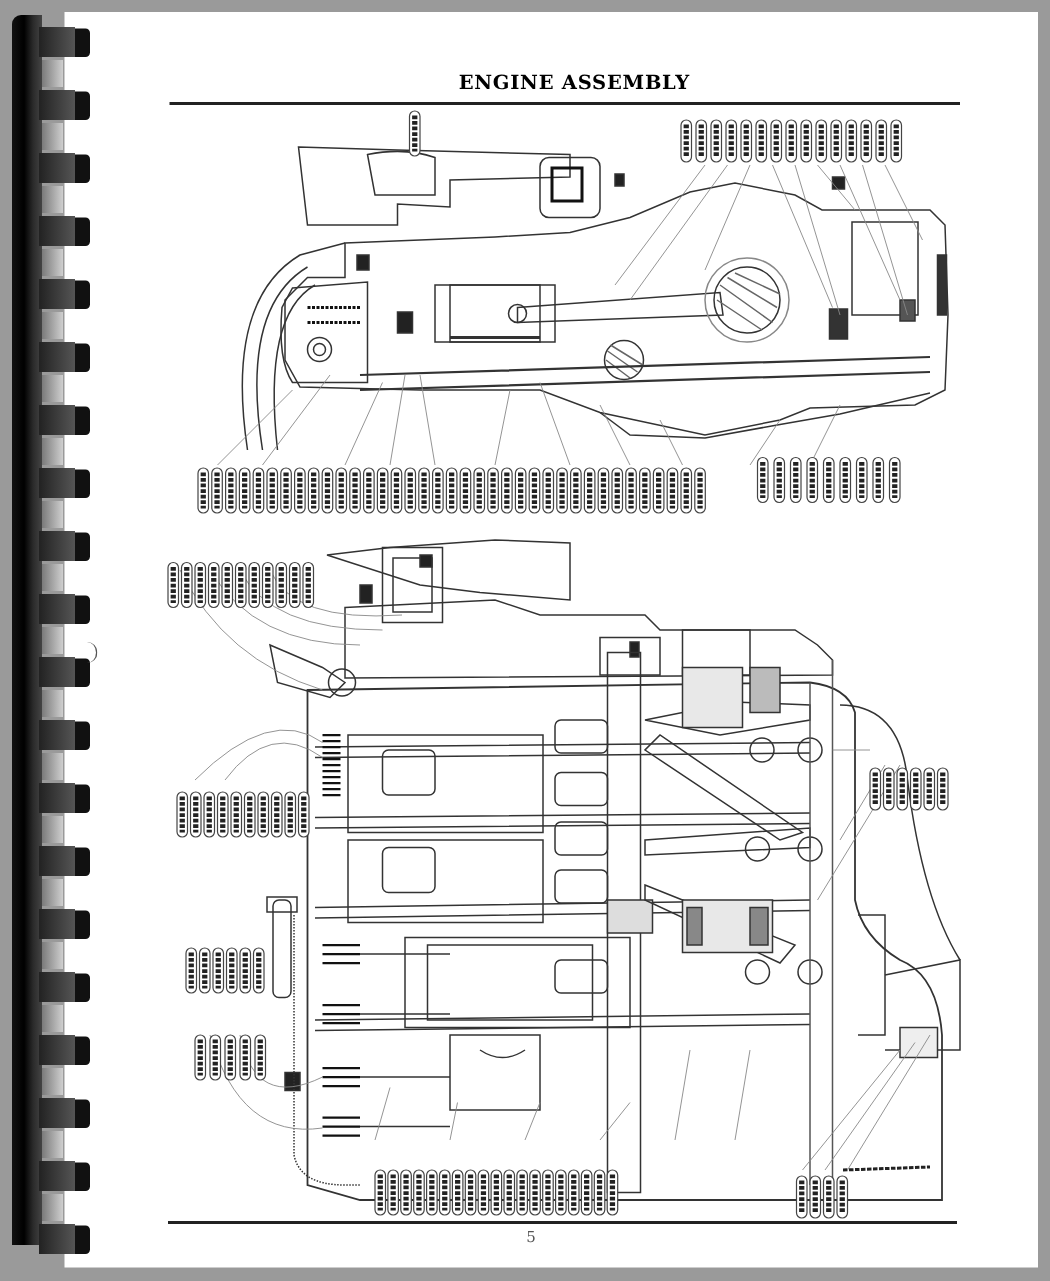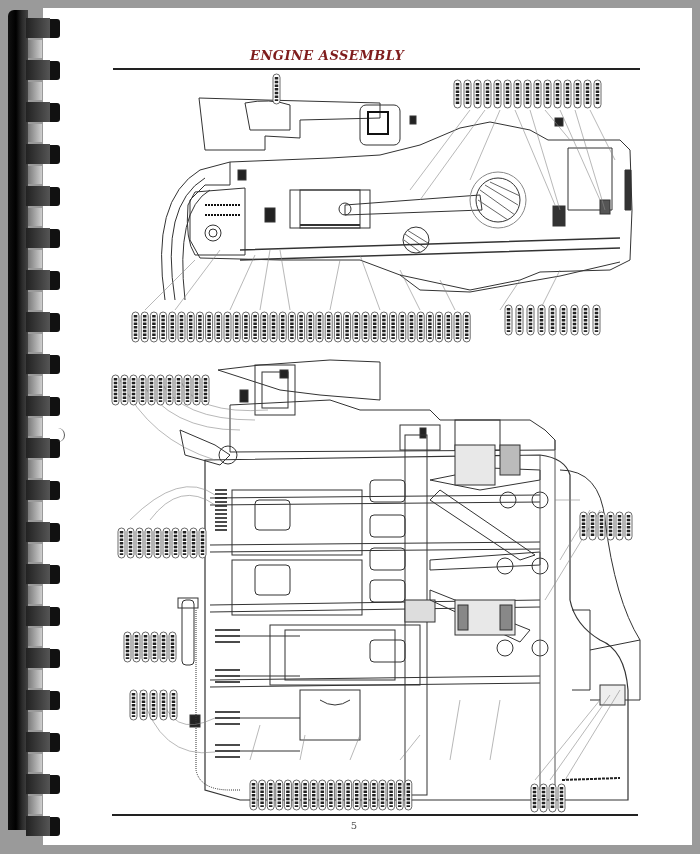--- a/index.html
+++ b/index.html
@@ -3,21 +3,21 @@
 <meta charset="utf-8">
 <style>
   html,body{margin:0;padding:0;}
   body{width:700px;height:854px;background:#9a9a9a;position:relative;overflow:hidden;font-family:"DejaVu Serif",serif;}
   .paper{position:absolute;left:43px;top:8px;width:649px;height:837px;background:#ffffff;}
   .spine{position:absolute;left:8px;top:10px;width:20px;height:820px;background:linear-gradient(90deg,#111 0,#000 40%,#2a2a2a 70%,#444 100%);border-radius:6px 0 0 0;}
   .comb{position:absolute;left:26px;width:36px;height:20px;}
   .comb .a{position:absolute;left:0;top:0;width:24px;height:20px;background:linear-gradient(90deg,#222,#555);}
   .comb .b{position:absolute;left:24px;top:1px;width:10px;height:19px;background:#111;border-radius:0 3px 3px 0;}
   .comb .gap{position:absolute;left:2px;top:22px;width:14px;height:18px;background:linear-gradient(90deg,#7a7a7a,#cfcfcf);}
-  .title{position:absolute;left:250px;top:48px;width:210px;text-align:left;font-family:"DejaVu Serif",serif;font-weight:bold;font-size:13px;letter-spacing:0.5px;color:#7f1d1d;font-style:italic;}
+  .title{position:absolute;left:250px;top:48px;width:210px;text-align:right;font-family:"DejaVu Serif",serif;font-weight:bold;font-size:13px;letter-spacing:0.5px;color:#000000;}
   .rule{position:absolute;height:1.5px;background:#222;}
   .rule.top{left:113px;top:68px;width:527px;}
   .rule.bottom{left:112px;top:814px;width:526px;}
   .pagenum{position:absolute;left:344px;top:820px;width:20px;text-align:center;font-size:10px;color:#555;font-family:"DejaVu Serif",serif;}
   svg.diagram{position:absolute;left:0;top:0;}
   .mark{position:absolute;left:54px;top:428px;width:10px;height:14px;border-right:1.5px solid #555;border-radius:0 10px 10px 0;}
 </style>
 </head>
 <body>
 

